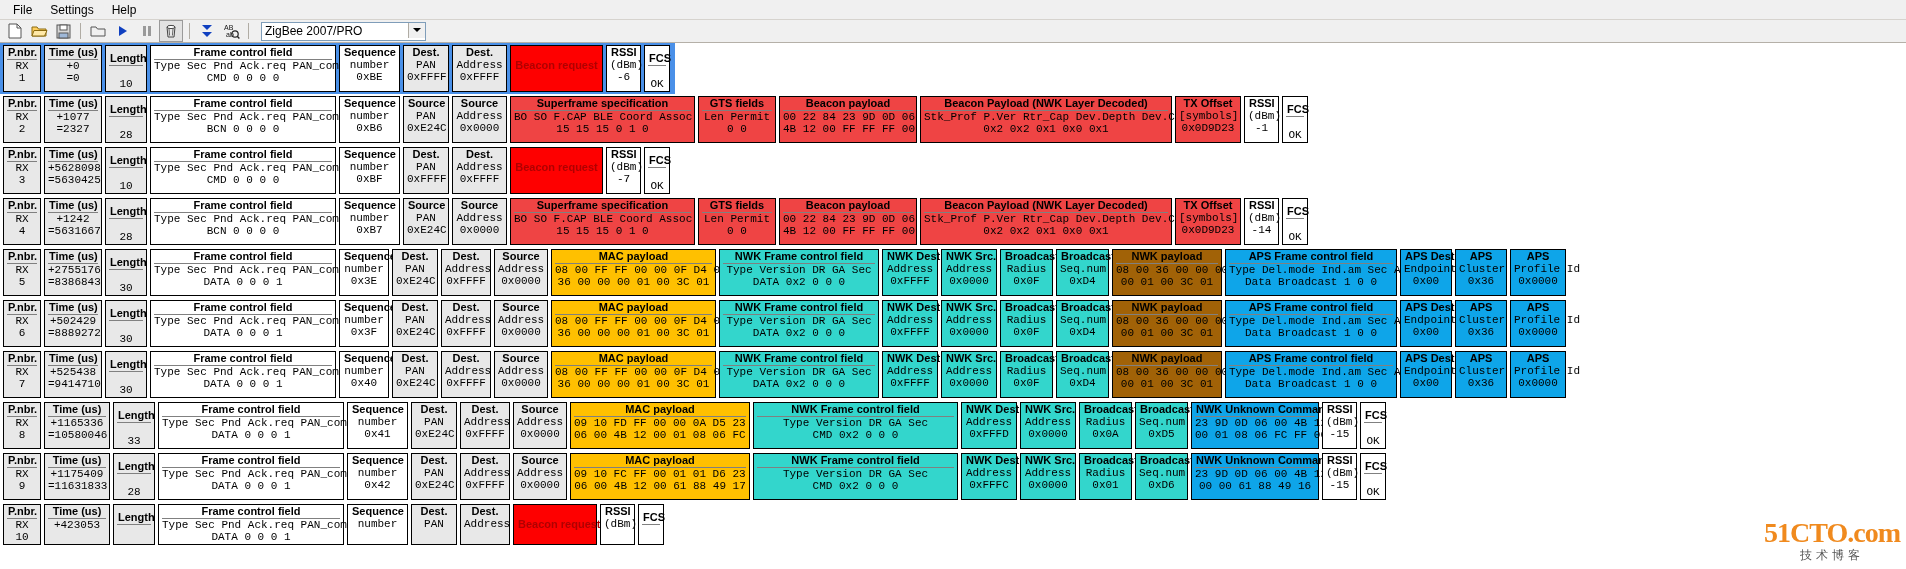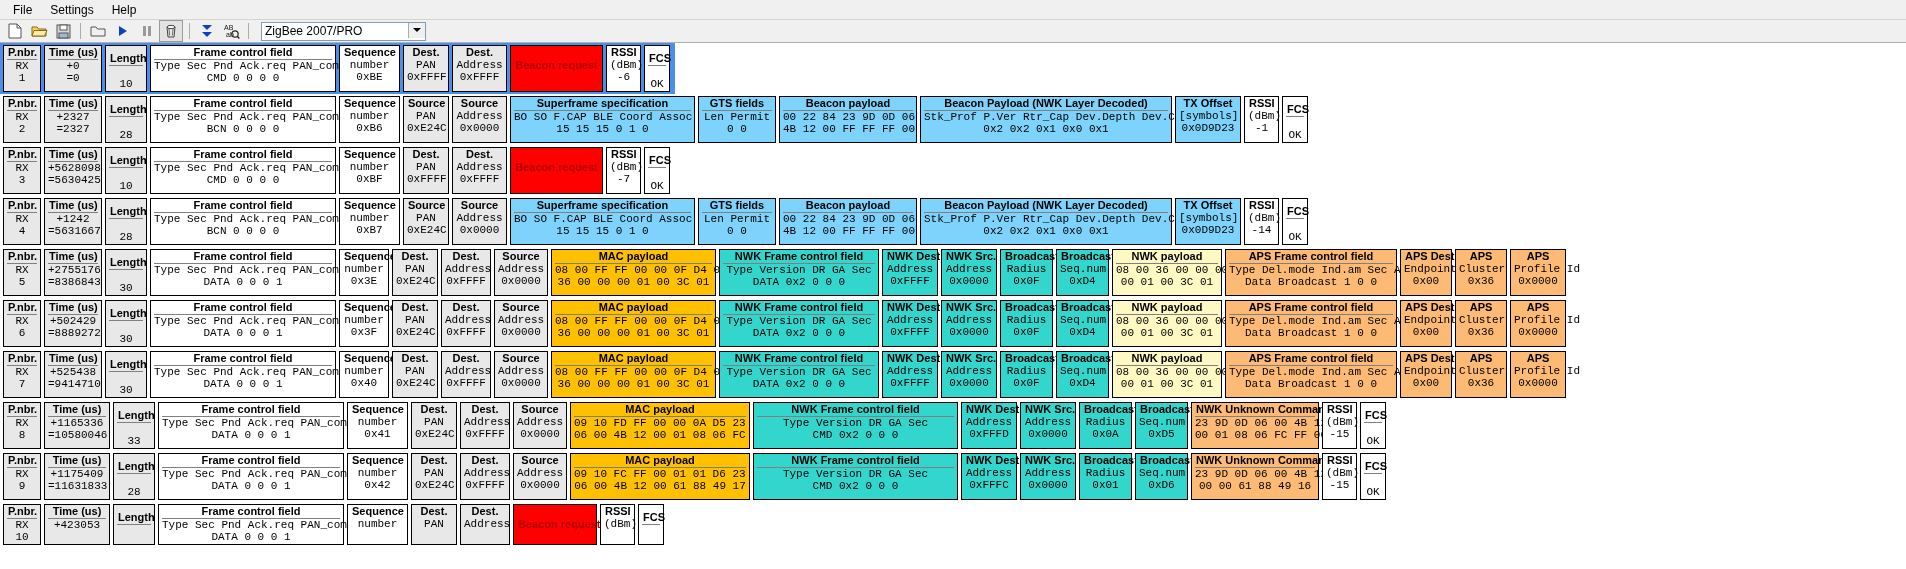--- a/index.html
+++ b/index.html
@@ -75,28 +75,28 @@
   }
   .fld .val{
     font-family:"Liberation Mono", monospace;
     font-size:11px; line-height:12px; text-align:center;
     padding:0 3px 1px 3px; white-space:nowrap; color:#000;
   }
   .fld .sub.nb{border-top:none;}
   
   .c-grey{background:#e8e8e8;}
   .c-white{background:#ffffff;}
-  .c-blue{background:#7dd3fc;}
+  .c-blue{background:#ef4444;}
   .c-red{background:#fe0000;}
   .c-red .hdr,.c-red .sub,.c-red .val{color:#a40000;}
   .c-red .hdr.lbl{color:#b00000;}
   .c-orange{background:#ffc000;}
   .c-cyan{background:#33d6cc;}
-  .c-sand{background:#fef9c3;}
-  .c-redpay{background:#fdba74;}
+  .c-sand{background:#a16207;}
+  .c-redpay{background:#0ea5e9;}
   
   #wm{
     position:absolute; right:6px; bottom:4px;
     text-align:center; pointer-events:none;
   }
   #wm .t1{
     font-family:"Liberation Serif", serif;
     font-size:28px; font-weight:bold; color:#f08a1e;
     letter-spacing:-1px; line-height:28px;
     text-shadow:1px 1px 0 #fff;
@@ -239,21 +239,21 @@
   </div>
 
   <div class="pkt">
     <div class="fld c-grey" style="width:38px">
       <div class="hdr">P.nbr.</div>
       <div class="sub">RX</div>
       <div class="val">2</div>
     </div>
     <div class="fld c-grey" style="width:58px">
       <div class="hdr">Time (us)</div>
-      <div class="sub">+2327</div>
+      <div class="sub">+1077</div>
       <div class="val">=2327</div>
     </div>
     <div class="fld c-grey" style="width:42px">
       <div class="hdr" style="padding-top:7px">Length</div>
       <div class="sub">&nbsp;</div>
       <div class="val">28</div>
     </div>
     <div class="fld c-white" style="width:186px">
       <div class="hdr">Frame control field</div>
       <div class="sub">Type Sec Pnd Ack.req PAN_compr</div>
@@ -951,13 +951,17 @@
       <div class="sub nb">(dBm)</div>
       <div class="val"></div>
     </div>
     <div class="fld c-white" style="width:26px">
       <div class="hdr" style="padding-top:7px">FCS</div>
       <div class="sub">&nbsp;</div>
       <div class="val"></div>
     </div>
   </div>
 
+  <div id="wm">
+    <div class="t1"><span>51CTO</span><span>.com</span></div>
+    <div class="t2">技术博客</div>
+  </div>
 </div>
 
 </body></html>

